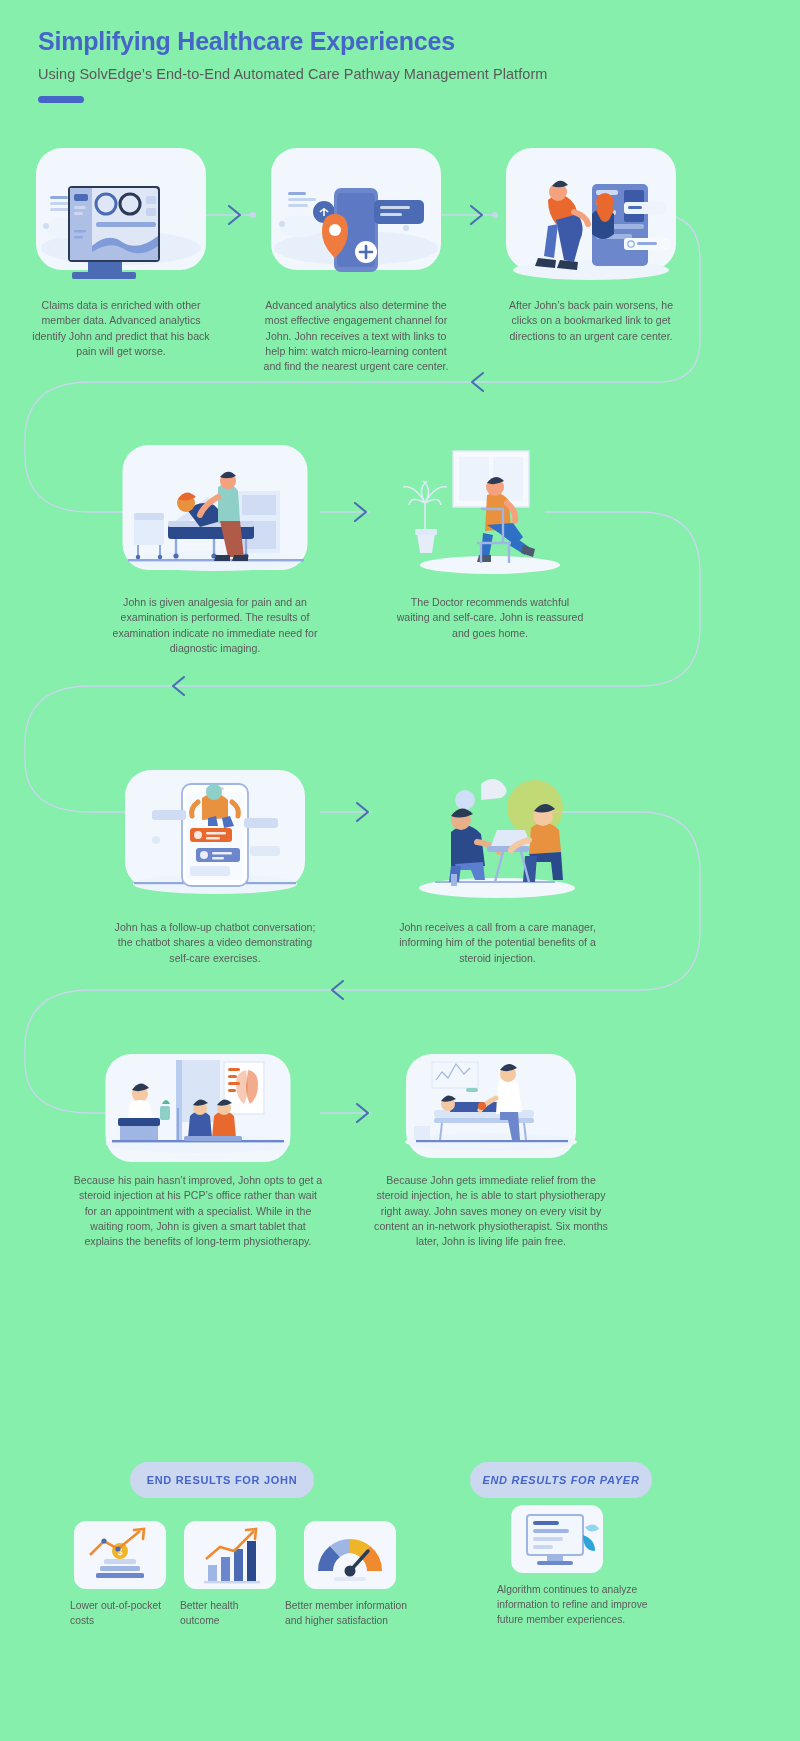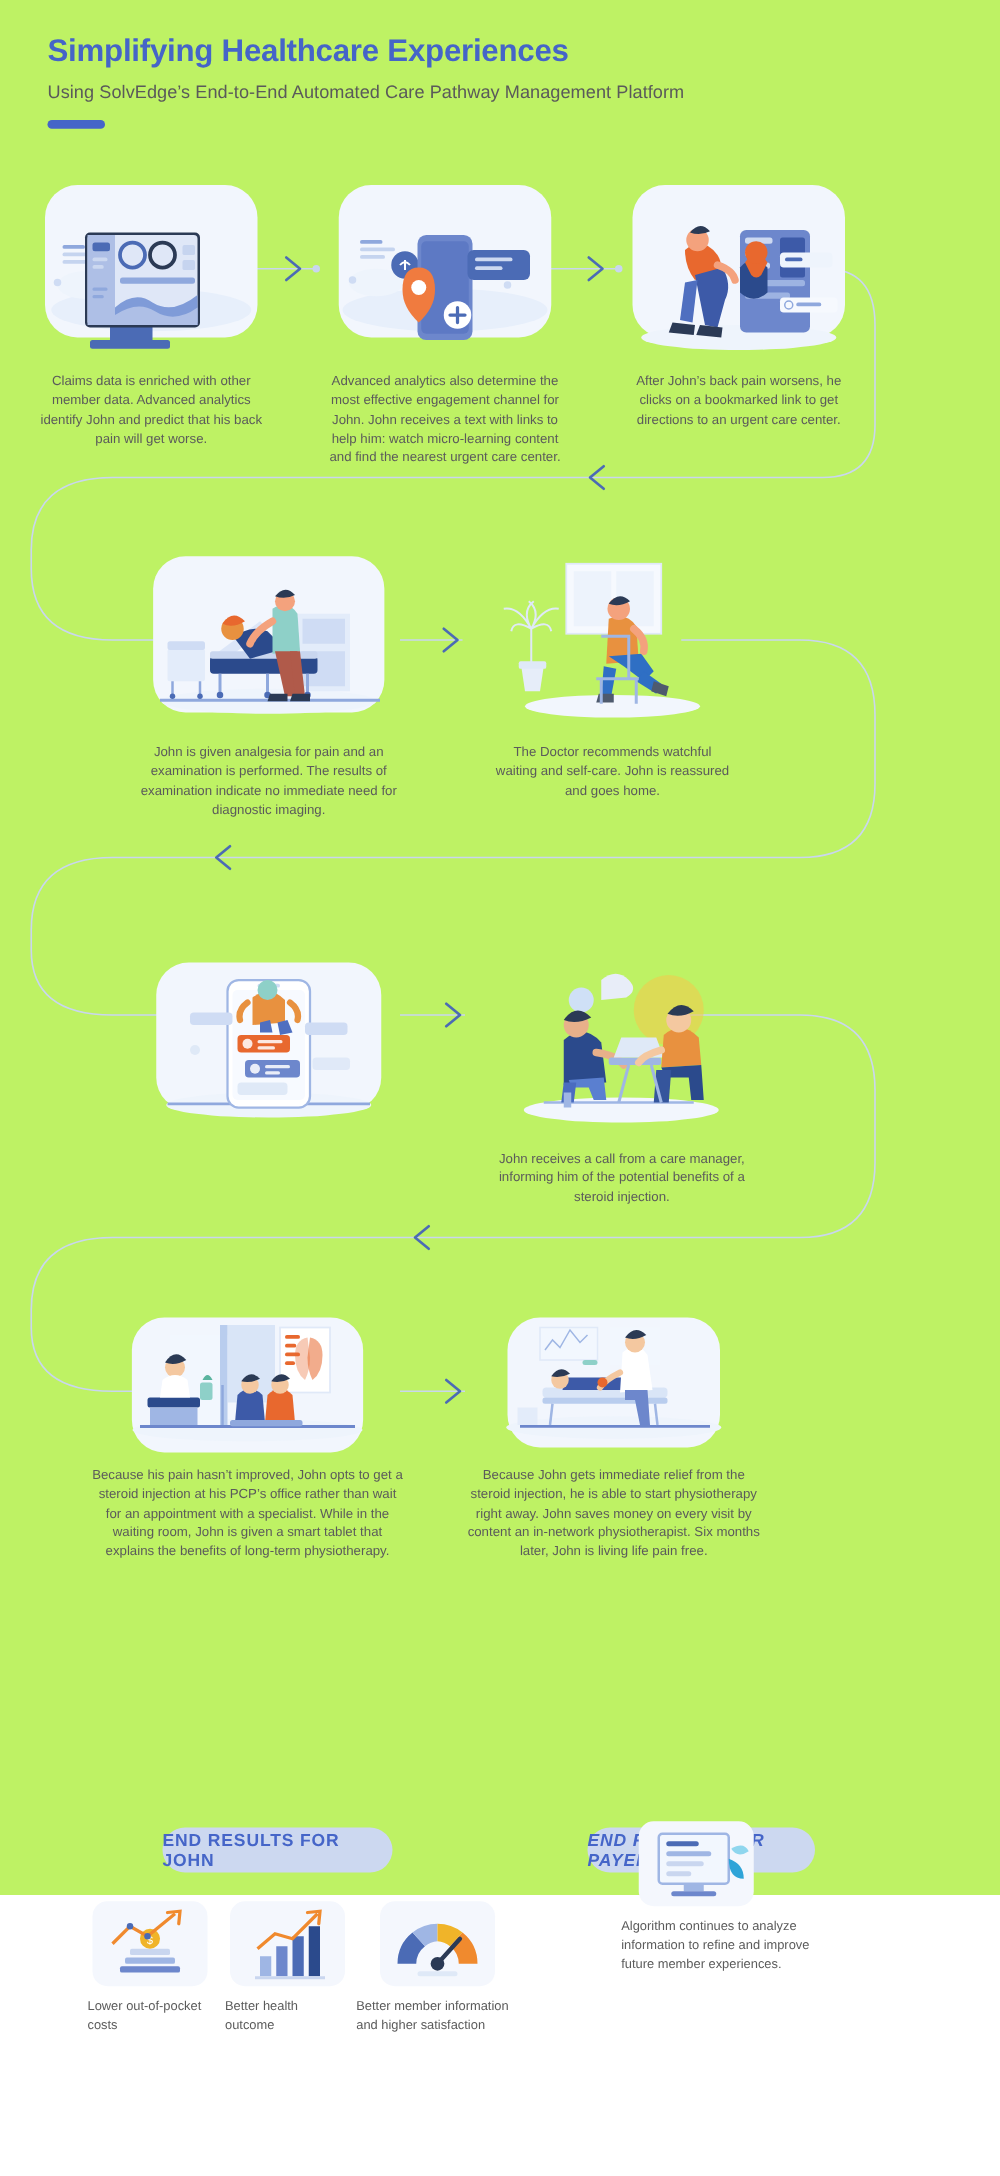--- a/index.html
+++ b/index.html
@@ -3,21 +3,21 @@
 <meta charset="utf-8">
 <style>
   * { box-sizing: border-box; margin: 0; padding: 0; }
   html, body {
     width: 800px; height: 1741px;
     background: #ffffff;
     font-family: "Liberation Sans", sans-serif;
     color: #4a4a4a;
     overflow: hidden;
   }
-  .page { position: relative; width: 800px; height: 1516px; background: #bef264; }
+  .page { position: relative; width: 800px; height: 1741px; background: #86efac; }
 
   
   .header { position: absolute; left: 38px; top: 26px; width: 720px; }
   .title {
     font-size: 25px; font-weight: bold; color: #4565c8;
     letter-spacing: -0.2px; line-height: 1.2;
   }
   .subtitle {
     margin-top: 10px; font-size: 14.5px; color: #5a5a5a; font-weight: 400;
     letter-spacing: 0.05px;
@@ -41,22 +41,22 @@
     position: absolute; left: 50%; top: 8px; transform: translateX(-50%);
     width: 170px; height: 122px; border-radius: 26px;
     background: #f2f6fd;
   }
   .art-svg { position: absolute; left: 0; top: 0; width: 100%; height: 150px; }
 
   
   .pill {
     position: absolute; height: 36px; border-radius: 18px;
     background: #ccd8f0; color: #4565c8;
-    font-size: 14px; font-weight: bold; letter-spacing: 0.7px;
-    display: flex; align-items: center; justify-content: flex-start;
+    font-size: 11px; font-weight: bold; letter-spacing: 0.7px;
+    display: flex; align-items: center; justify-content: center;
   }
   .res-item { position: absolute; width: 100px; }
   .res-icon {
     width: 92px; height: 68px; border-radius: 12px; background: #f4f7fd;
     position: relative; margin: 0 auto;
   }
   .res-label {
     margin-top: 10px; font-size: 10.3px; line-height: 1.45; color: #5b5b5b;
     text-align: left;
   }
@@ -309,20 +309,21 @@
         <path d="M98 56 l8 -2 l2 10 l-10 0 z" fill="#4f6fc0"></path>
         <path d="M112 56 l8 -2 l4 10 l-10 2 z" fill="#4f6fc0"></path>
         <path d="M88 40 q-8 6 -6 14" stroke="#e8913f" stroke-width="5" fill="none" stroke-linecap="round"></path>
         <path d="M122 40 q8 6 6 14" stroke="#e8913f" stroke-width="5" fill="none" stroke-linecap="round"></path>
         <rect x="42" y="48" width="34" height="10" rx="3" fill="#cfdcf4"></rect>
         <rect x="134" y="56" width="34" height="10" rx="3" fill="#cfdcf4"></rect>
         <rect x="140" y="84" width="30" height="10" rx="3" fill="#e0e9f8"></rect>
         <circle cx="46" cy="78" r="4" fill="#dfe9f7"></circle>
       </svg>
     </div>
+    <div class="caption">John has a follow-up chatbot conversation; the chatbot shares a video demonstrating self-care exercises.</div>
   </div>
 
   <div class="step" style="left:395px; top:762px; width:205px;">
     <div class="art">
       <svg class="art-svg" viewBox="0 0 205 150">
         <ellipse cx="102" cy="126" rx="78" ry="10" fill="#f2f6fd"></ellipse>
         <circle cx="140" cy="46" r="28" fill="#f4c84a" opacity="0.55"></circle>
         <circle cx="70" cy="38" r="10" fill="#cfe0f6"></circle>
         <path d="M86 22 q12 -10 22 0 q8 8 -2 14 l-20 2 z" fill="#e8edf8"></path>
         <path d="M40 120 h120" stroke="#9fb6e4" stroke-width="2" fill="none"></path>
@@ -466,21 +467,21 @@
         <path d="M46 18 A32 32 0 0 1 66 25 L56 36 A18 18 0 0 0 46 32 Z" fill="#f0b429"></path>
         <path d="M66 25 A32 32 0 0 1 78 50 L63 50 A18 18 0 0 0 56 36 Z" fill="#f08a2e"></path>
         <path d="M46 50 L64 30" stroke="#2b3a55" stroke-width="3.4" stroke-linecap="round"></path>
         <circle cx="46" cy="50" r="5.5" fill="#2b3a55"></circle>
         <rect x="30" y="56" width="32" height="4" rx="2" fill="#dfe9f7"></rect>
       </svg>
     </div>
     <div class="res-label">Better member information and higher satisfaction</div>
   </div>
 
-  <div class="res-wide" style="left:497px; top:1457px;">
+  <div class="res-wide" style="left:497px; top:1505px;">
     <div class="res-icon" style="margin:0 0 0 14px;">
       <svg viewBox="0 0 92 68" width="92" height="68">
         <rect x="16" y="10" width="56" height="40" rx="3" fill="#f2f7fe" stroke="#9fb6e4" stroke-width="2"></rect>
         <rect x="22" y="16" width="26" height="4" rx="2" fill="#4b6bb5"></rect>
         <rect x="22" y="24" width="36" height="4" rx="2" fill="#9fb6e4"></rect>
         <rect x="22" y="32" width="30" height="4" rx="2" fill="#c9d6ef"></rect>
         <rect x="22" y="40" width="20" height="4" rx="2" fill="#c9d6ef"></rect>
         <rect x="36" y="50" width="16" height="6" fill="#9fb6e4"></rect>
         <rect x="26" y="56" width="36" height="4" rx="2" fill="#6d87cc"></rect>
         <path d="M72 30 q12 4 12 16 q-12 0 -12 -16 z" fill="#2fa4d8"></path>

